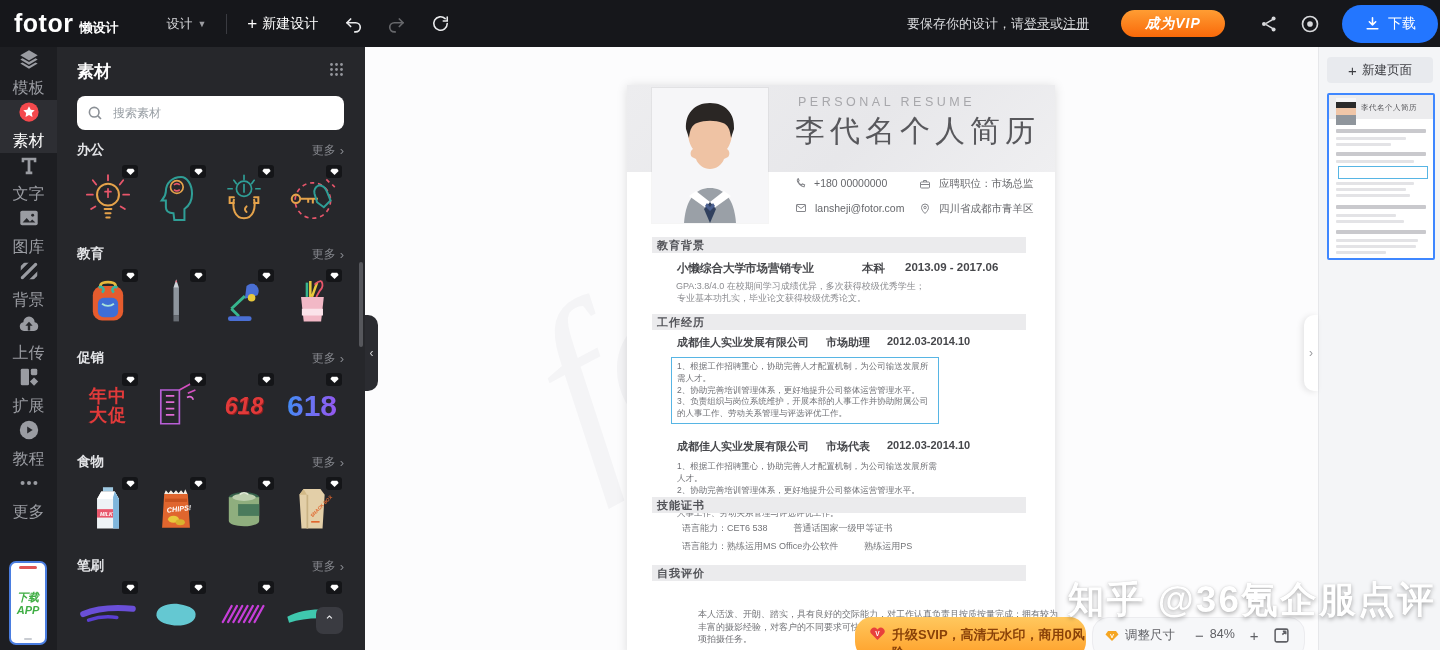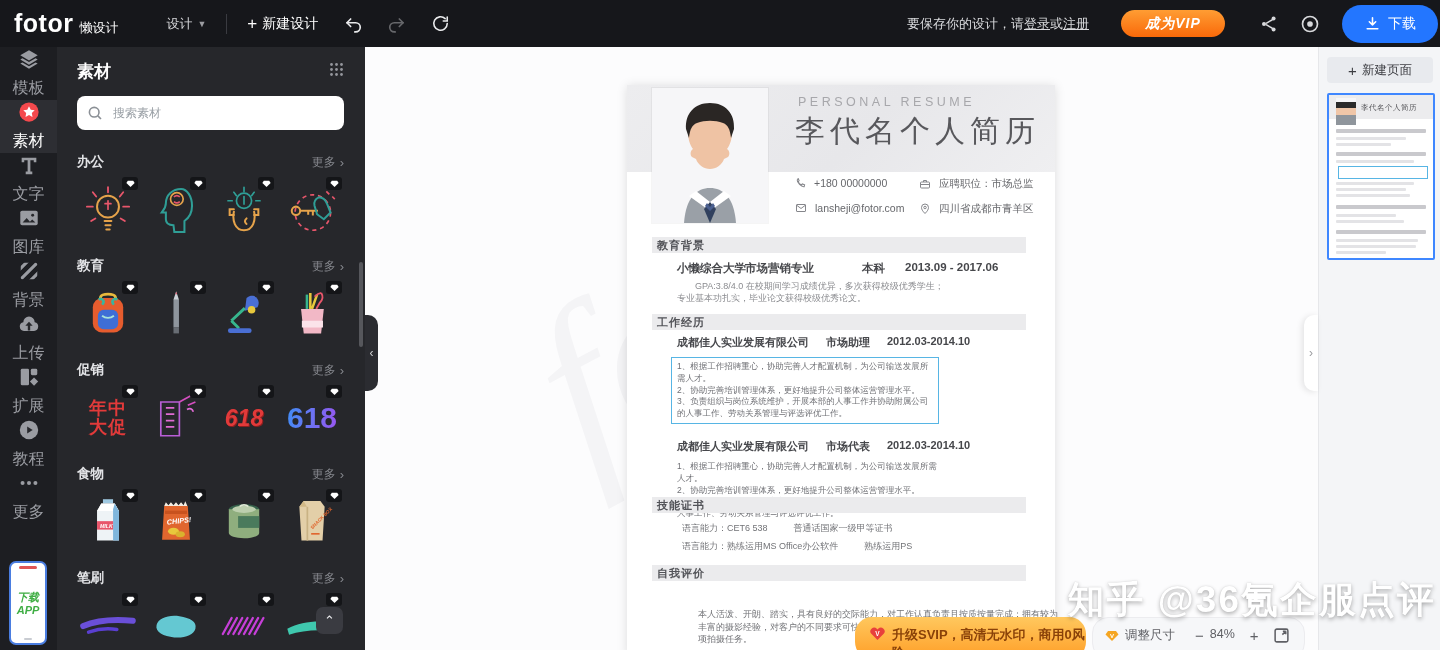--- a/index.html
+++ b/index.html
@@ -4,21 +4,21 @@
 <style>
   html,body{margin:0;padding:0;background:#fff}
   #app{position:relative;width:1440px;height:650px;overflow:hidden;background:#fbfbfc;
        font-family:"Liberation Sans","DejaVu Sans",sans-serif;-webkit-font-smoothing:antialiased}
 
   
   #topbar{position:absolute;left:0;top:0;width:1440px;height:47px;background:#16171b;display:flex;align-items:center;z-index:40}
   .tb-left{display:flex;align-items:center;gap:0;padding-left:14px}
   .logo{display:flex;align-items:baseline;cursor:pointer}
   .logo-main{color:#fff;font-size:25px;font-weight:800;letter-spacing:.5px}
-  .logo-suffix{color:#fff;font-size:13px;font-weight:400;margin-left:6px}
+  .logo-suffix{color:#fff;font-size:13px;font-weight:700;margin-left:6px}
   .tb-item{color:#d6d7da;font-size:13px;display:flex;align-items:center;gap:5px;cursor:pointer}
   .tb-sep{width:1px;height:20px;background:#3a3b41;margin:0 20px}
   .chev-down{font-size:9px;color:#9b9ca1}
   .tb-ic{width:20px;height:20px;display:inline-flex;align-items:center;justify-content:center;cursor:pointer}
   .dim{opacity:.38}
   .tb-right{margin-left:auto;display:flex;align-items:center;padding-right:10px}
   .save-hint{color:#d9dadd;font-size:13px}
   .save-hint a{color:#d9dadd;text-decoration:underline;cursor:pointer}
   .vip-btn{margin-left:32px;width:104px;height:27px;border-radius:14px;background:linear-gradient(180deg,#ff9d33,#f9690a);
            color:#fff;font-size:14px;font-weight:700;font-style:italic;display:flex;align-items:center;justify-content:center;cursor:pointer;letter-spacing:1px}
@@ -39,21 +39,21 @@
 
   
   #panel{position:absolute;left:57px;top:47px;width:308px;height:603px;background:#26272b;z-index:29;box-sizing:border-box;padding:0 21px 0 20px}
   .panel-head{display:flex;align-items:center;justify-content:space-between;margin-top:13px}
   .panel-title{color:#fff;font-size:17px;font-weight:700}
   .grid-ic{cursor:pointer}
   .search-box{margin-top:13px;height:34px;background:#fff;border-radius:8px;display:flex;align-items:center;padding:0 10px;gap:8px}
   .search-box input{border:0;outline:0;flex:1;font-size:12px;color:#333;background:transparent;font-family:inherit}
   .search-box input::placeholder{color:#9aa0a6}
   .panel-section{margin-top:15px}
-  .panel-section:first-child{margin-top:24px}
+  .panel-section:first-child{margin-top:12px}
   .sec-head{display:flex;align-items:center;justify-content:space-between;height:16px}
   .sec-name{color:#e2e3e6;font-size:13.5px;font-weight:600}
   .sec-more{color:#85878d;font-size:12px;cursor:pointer;display:flex;align-items:center;gap:4px}
   .sec-more .chev{font-size:13px}
   .tile-row{display:grid;grid-template-columns:repeat(4,62px);gap:6px;margin-top:7px}
   .tile{position:relative;width:62px;height:66px;display:flex;align-items:center;justify-content:center;cursor:pointer}
   .vip-badge{position:absolute;top:0;right:1px;width:16px;height:13px;background:#141518;border-radius:3px;display:flex;align-items:center;justify-content:center}
   .sale2x2{color:#e23a3a;font-weight:900;font-size:18px;line-height:19px;letter-spacing:1px;text-align:center}
   .t618{font-weight:900;font-style:italic}
   .t618.red{color:#e23a3a;font-size:23px;text-shadow:1px 1px 0 #8c1f1f}
@@ -668,21 +668,21 @@
             </svg>
           </span>
         <span>四川省成都市青羊区</span>
       </div>
 
       <div class="sec-bar" style="top:152px">教育背景</div>
       <div class="edu-line" style="left:50px">小懒综合大学</div>
       <div class="edu-line" style="left:118px">市场营销专业</div>
       <div class="edu-line" style="left:235px">本科</div>
       <div class="edu-line" style="left:278px">2013.09 - 2017.06</div>
-      <div class="small-gray" style="left:68px;top:195px">GPA:3.8/4.0 在校期间学习成绩优异，多次获得校级优秀学生；</div>
+      <div class="small-gray" style="left:49px;top:195px">GPA:3.8/4.0 在校期间学习成绩优异，多次获得校级优秀学生；</div>
       <div class="small-gray" style="left:50px;top:207px">专业基本功扎实，毕业论文获得校级优秀论文。</div>
 
       <div class="sec-bar" style="top:229px">工作经历</div>
       <div id="work-jobs">
           <div class="job-block">
             <div class="job-title">
               <span>成都佳人实业发展有限公司</span>
               <span>市场助理</span>
               <span>2012.03-2014.10</span>
             </div>

